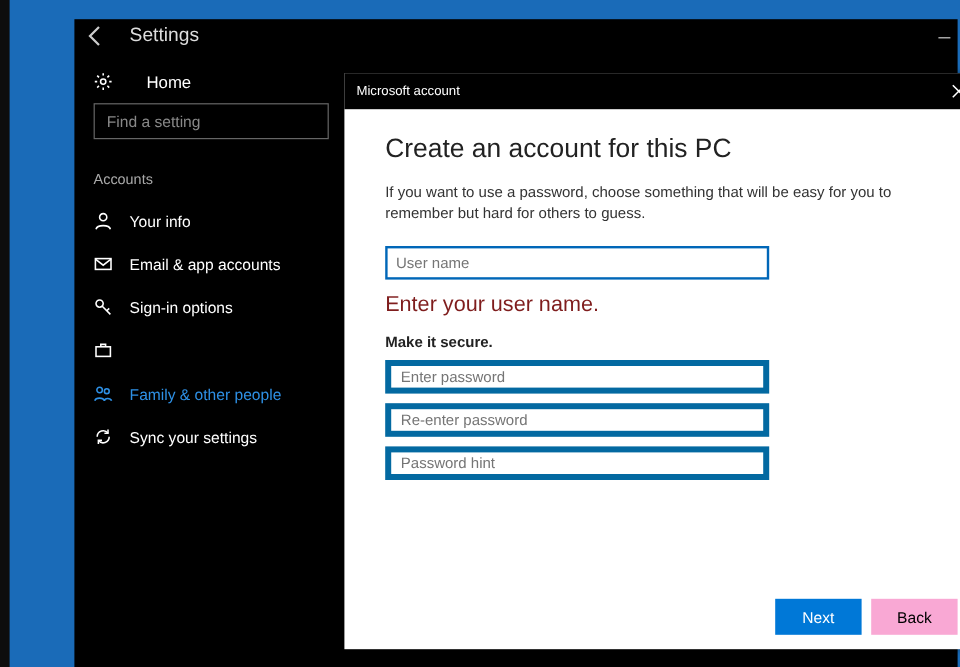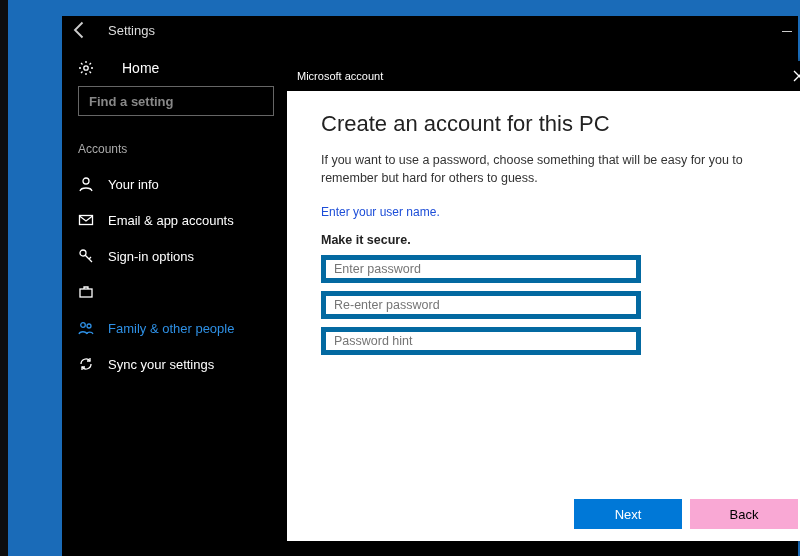--- a/index.html
+++ b/index.html
@@ -7,30 +7,30 @@
   .taskbar-hint { position: absolute; left: 0; top: 0; width: 8px; height: 556px; background: #0d0d0d; }
   .settings-window {
     position: absolute; left: 62px; top: 16px; width: 736px; height: 540px;
     background: #000; color: #fff;
   }
   .settings-titlebar {
     height: 28px; display: flex; align-items: center; padding-left: 8px;
     font-size: 12px; color: #ccc;
   }
   .back-arrow { width: 20px; height: 20px; display:flex; align-items:center; justify-content:center; margin-right: 18px; }
-  .settings-title { font-size: 13px; color: #ddd; }
+  .settings-title { font-size: 16px; color: #ddd; }
   .win-controls { position:absolute; right:4px; top:4px; display:flex; gap:20px; }
   .win-min { width:12px; height:12px; display:flex; align-items:flex-end; }
   .win-min span { width:10px; height:1px; background:#ccc; }
   .home-row { display:flex; align-items:center; gap:28px; padding: 16px 0 10px 16px; }
   .home-label { font-size: 14px; }
   .search-box {
     margin: 0 0 0 16px; width: 196px; height: 30px; border:1px solid #666;
     background: transparent; color: #999; font-size: 13px; padding: 0 10px;
-    display:flex; align-items:center;font-weight:bold;
+    display:flex; align-items:center;
   }
   .section-header { margin: 26px 0 10px 16px; font-size: 12px; color: #aaa; }
   .nav { display:flex; flex-direction:column; }
   .nav-item {
     display:flex; align-items:center; gap:14px; height:36px; padding-left:16px;
     font-size:13px; color:#fff; cursor:pointer;
   }
   .nav-item.active { color:#2E90E5; }
   .nav-icon { width:16px; height:16px; display:flex; align-items:center; justify-content:center; }
   .nav-icon svg { width:16px; height:16px; stroke:#fff; fill:none; stroke-width:1.3; }
@@ -49,27 +49,27 @@
   .dialog-body { padding: 20px 34px 0 34px; flex:1; overflow:hidden; }
   .dialog-heading { font-size:22px; font-weight:400; color:#222; margin-bottom:14px; }
   .dialog-intro { font-size:12.5px; color:#333; line-height:1.45; margin-bottom:18px; }
   .field-label { font-size:12.5px; font-weight:600; color:#222; margin-bottom:8px; }
   .text-input {
     width: 320px; height:28px; border:5px solid #0369a1; padding:0 8px;
     font-size:12.5px; color:#555;
   }
   .text-input.focused { border:2px solid #0067b8; padding:0 7px; }
   .placeholder { color:#888; }
-  .error-text { color:#1d4ed8; font-size:12px; margin:10px 0 14px 0; }
+  .error-text { color:#7f1d1d; font-size:18px; margin:10px 0 14px 0; }
   .pw-group { display:flex; flex-direction:column; gap:8px; margin-top:8px; }
   .dialog-footer {
     height:54px; display:flex; align-items:center; justify-content:flex-end;
     gap:8px; padding-right:18px;
   }
-  .btn { width:108px; height:30px; font-size:13px; border:none; cursor:pointer; }
+  .btn { width:72px; height:30px; font-size:13px; border:none; cursor:pointer; }
   .btn-primary { background:#0078D7; color:#fff; }
   .btn-secondary { background:#f9a8d4; color:#000; }
 </style>
 </head>
 <body>
 
 <div class="taskbar-hint"></div>
 
 <div class="settings-window">
   <div class="settings-titlebar">
@@ -165,20 +165,21 @@
       <div class="dialog-close">
         <svg viewBox="0 0 14 14">
             <path d="M2 2l10 10M12 2L2 12" stroke="#fff" stroke-width="1.3"></path>
           </svg>
       </div>
     </div>
     <div class="dialog-body">
       <div class="dialog-heading">Create an account for this PC</div>
       <div class="dialog-intro">If you want to use a password, choose something that will be easy for you to remember but hard for others to guess.</div>
 
+      <input class="text-input focused" placeholder="User name" style="">
       <div class="error-text">Enter your user name.</div>
 
       <div class="field-label">Make it secure.</div>
       <div class="pw-group">
         <input class="text-input" type="password" placeholder="Enter password" style="">
         <input class="text-input" type="password" placeholder="Re-enter password" style="">
         <input class="text-input" placeholder="Password hint" style="">
       </div>
     </div>
     <div class="dialog-footer">

